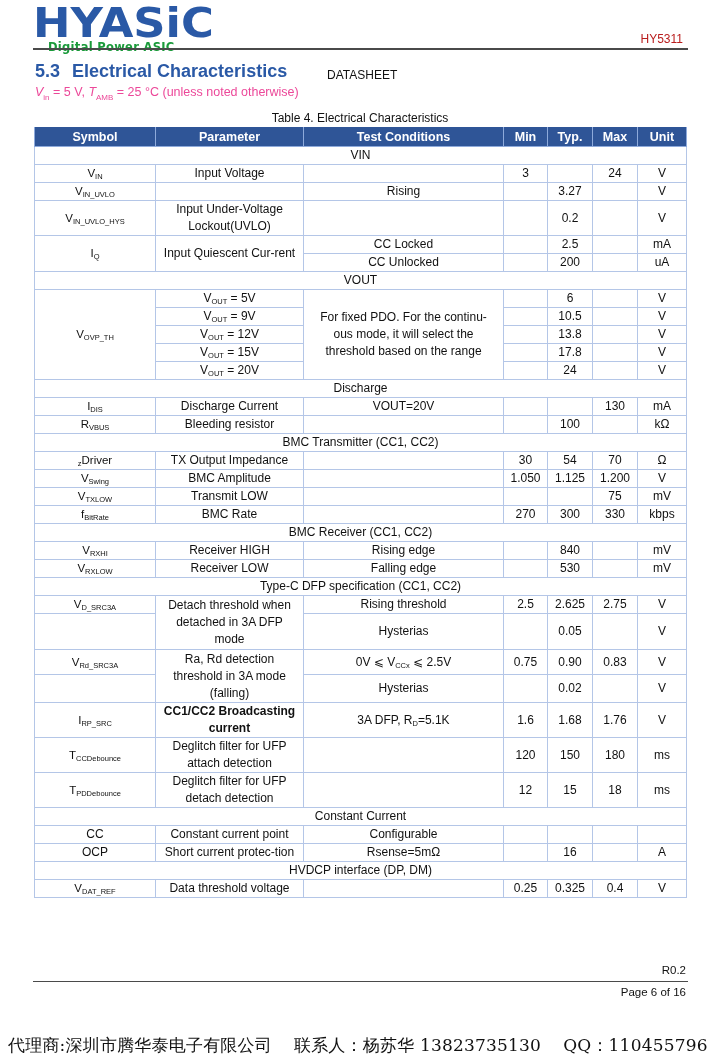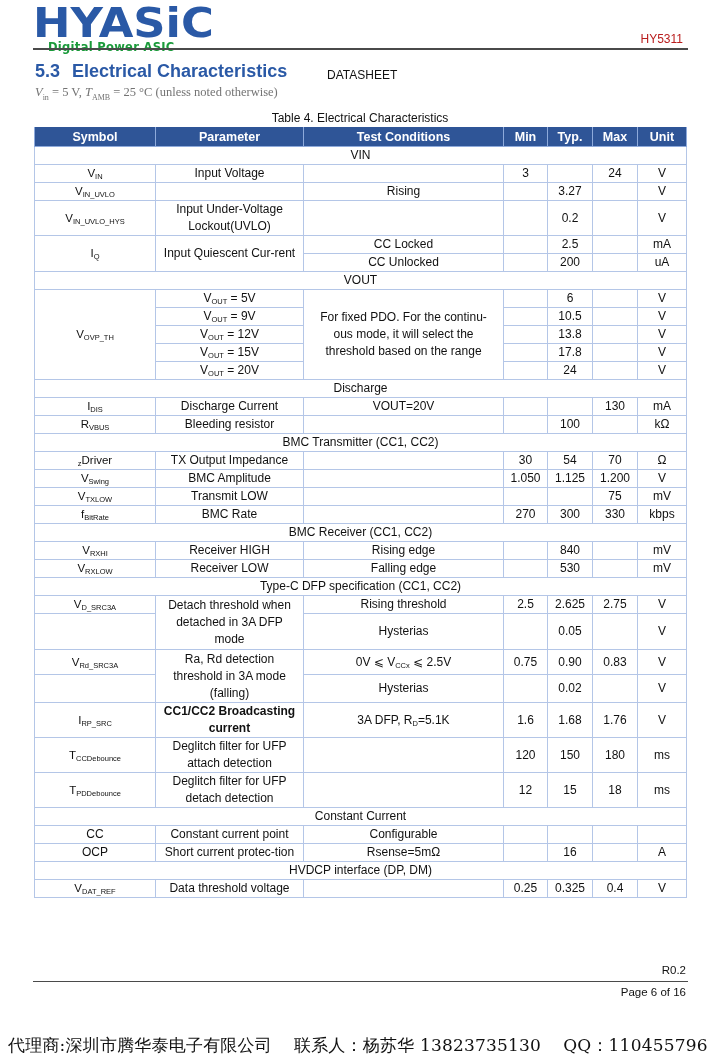--- a/index.html
+++ b/index.html
@@ -5,21 +5,21 @@
   html, body { margin:0; padding:0; background:#ffffff; }
   body { width:720px; height:1061px; position:relative; overflow:hidden; font-family:"Liberation Sans", "DejaVu Sans", sans-serif; color:#111; }
   .logo { position:absolute; left:33px; top:8px; width:160px; height:44px; }
   .logo-main { font-family:"DejaVu Sans", sans-serif; font-weight:bold; font-size:40px; line-height:34px; color:#2a59a6; letter-spacing:0px; position:absolute; left:0; top:-2px; transform:scaleX(1.12); transform-origin:left top; }
   .logo-sub { position:absolute; left:15px; top:32px; font-family:"DejaVu Sans", sans-serif; font-weight:bold; font-size:11.5px; color:#1a9a3a; letter-spacing:0.3px; }
   .hdr-center { position:absolute; left:327px; top:32px; font-size:12px; color:#111;margin-top:36px; }
   .hdr-right { position:absolute; right:37px; top:32px; font-size:12px; color:#b91c1c; }
   .hdr-rule { position:absolute; left:33px; top:48px; width:655px; height:2px; background:#4a4a4a; }
   .section-title { position:absolute; left:35px; top:61px; font-size:18px; font-weight:bold; color:#2a59a6; }
   .section-title .num { margin-right:12px; }
-  .cond { position:absolute; left:35px; top:85px; font-size:12.5px; color:#737373;font-family:Liberation Serif, serif; }
+  .cond { position:absolute; left:35px; top:85px; font-size:12.5px; color:#ec4899; }
   .cond i { font-style:italic; }
   .cond sub { font-size:8px; }
   .caption { position:absolute; left:0; width:720px; top:111px; text-align:center; font-size:12px; color:#111; }
   table.ec { position:absolute; left:34px; top:127px; border-collapse:collapse; table-layout:fixed; width:652px; font-size:12px; }
   table.ec th { background:#2f5597; color:#fff; font-weight:bold; font-size:12.5px; height:19px; padding:0; border:1px solid #8eaadb; border-top:none; }
   table.ec td { border:1px solid #b4c6e7; text-align:center; padding:0 2px; line-height:17px; height:17px; color:#111; vertical-align:middle; }
   table.ec td.group { font-size:12px; }
   table.ec td.sym { font-size:11.5px; }
   table.ec sub { font-size:7.5px; vertical-align:-2px; line-height:0; }
   .footer-rev { position:absolute; right:34px; top:964px; font-size:11.5px; color:#111; }

